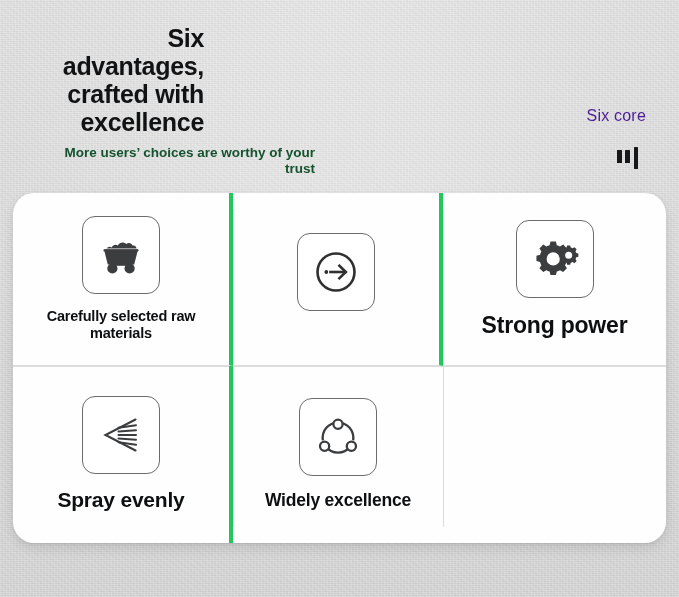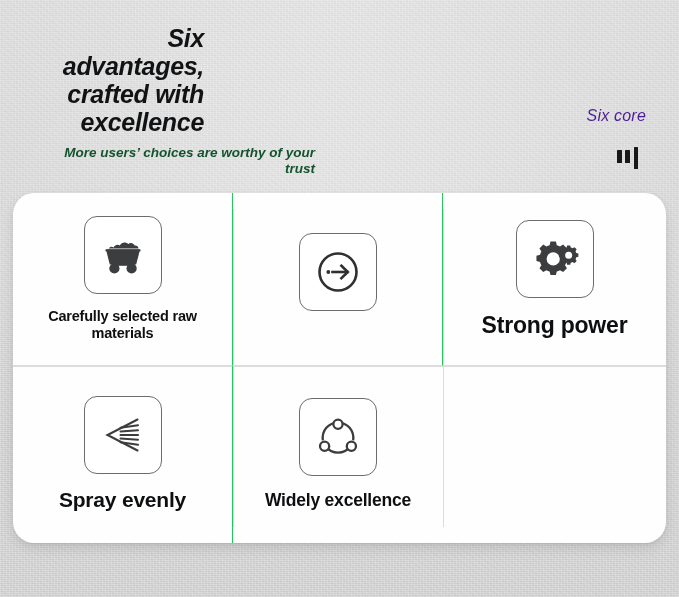--- a/index.html
+++ b/index.html
@@ -39,21 +39,20 @@
     inset: 0;
     background: radial-gradient(ellipse 90% 70% at 50% 42%, rgba(255,255,255,.22) 0%, rgba(255,255,255,0) 60%);
   }
 
   
   #header {
     position: absolute;
     left: 0; top: 0;
     width: 679px;
     height: 166px;
-    font-style: italic;
   }
 
   #headline {
     position: absolute;
     left: 32px;
     top: 24px;
     width: 172px;
     text-align: right;
     font-size: 25px;
     line-height: 1.12;
@@ -127,21 +126,21 @@
 
   .cell {
     position: relative;
     display: flex;
     flex-direction: column;
     align-items: center;
     justify-content: center;
   }
 
   
-  .cell.col-0, .cell.col-1 { border-right: 1px solid #22c55e; }
+  .cell.col-0, .cell.col-1 { border-right: 4px solid #22c55e; }
   .cell.row-0              { border-bottom: 1px solid #dcdcdc; }
 
   
   #rule-h {
     position: absolute;
     left: 0; top: 173px;
     width: 653px; height: 1px;
     background: #dcdcdc;
   }
   #rule-v1 {

